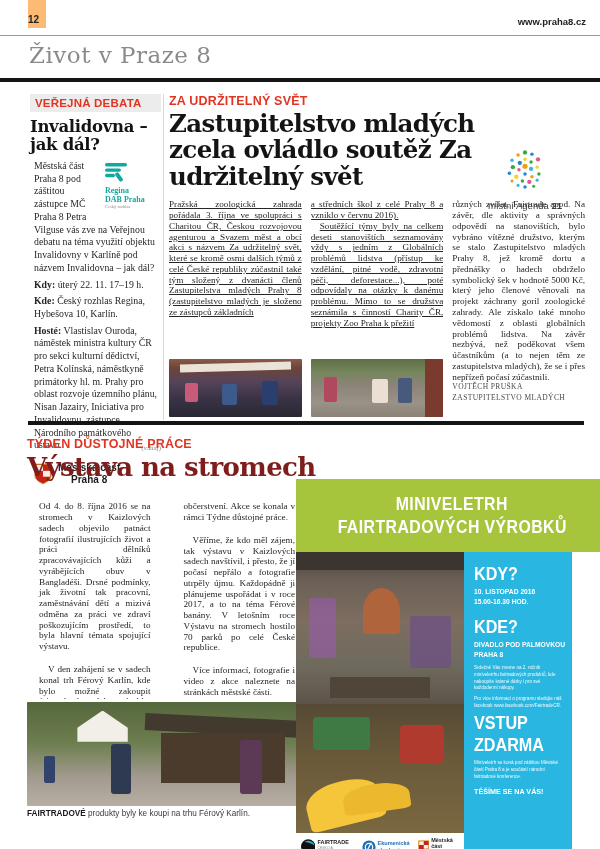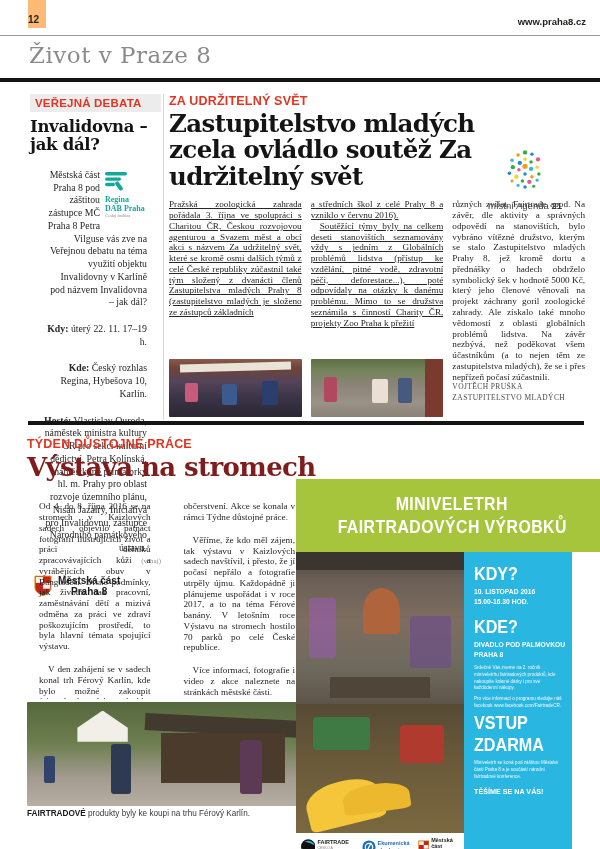--- a/index.html
+++ b/index.html
@@ -21,21 +21,21 @@
   .kicker{color:#e13524;font-weight:bold;font-size:12.5px;letter-spacing:.2px;}
   .serifbody{font-family:"Liberation Serif",serif;color:#262626;}
   .credit{font-size:7.5px;color:#4a4a4a;letter-spacing:.4px;line-height:1.4;}
   
   .debate{position:absolute;left:30px;top:94px;width:131px;}
   .debate-label{background:#ececec;height:18px;display:flex;align-items:center;padding-left:5px;
     color:#e13524;font-weight:bold;font-size:11.5px;letter-spacing:.2px;}
   .debate-head{font-family:"DejaVu Serif",serif;font-weight:bold;font-size:16.5px;line-height:1.12;
     color:#141414;margin:6px 0 5px 0;letter-spacing:-.3px;}
   .debate-body{font-size:9.8px;line-height:1.3;}
-  .debate-body p{margin:14px;text-align:right;}
+  .debate-body p{margin:4px;}
   .regina-logo{float:right;width:56px;margin:2px 0 3px 5px;text-align:left;}
   .regina-name{color:#13a89e;font-weight:bold;font-size:8px;line-height:1.15;}
   .regina-sub{color:#8b8b8b;font-size:4.5px;}
   .vahaj{ text-align:right;font-size:7px;color:#8b8b8b;margin-top:-12px;}
   .p8-logo{display:flex;align-items:center;gap:6px;margin-top:9px;padding-left:4px;}
   .p8-text{font-size:10px;font-weight:bold;color:#1c1c1c;line-height:1.15;text-align:center;}
   
   .main-art{position:absolute;left:169px;top:94px;width:416px;}
   .main-head{font-family:"DejaVu Serif",serif;font-weight:bold;font-size:24.5px;line-height:1.08;
     color:#141414;letter-spacing:-.6px;margin-top:3px;width:340px;}

